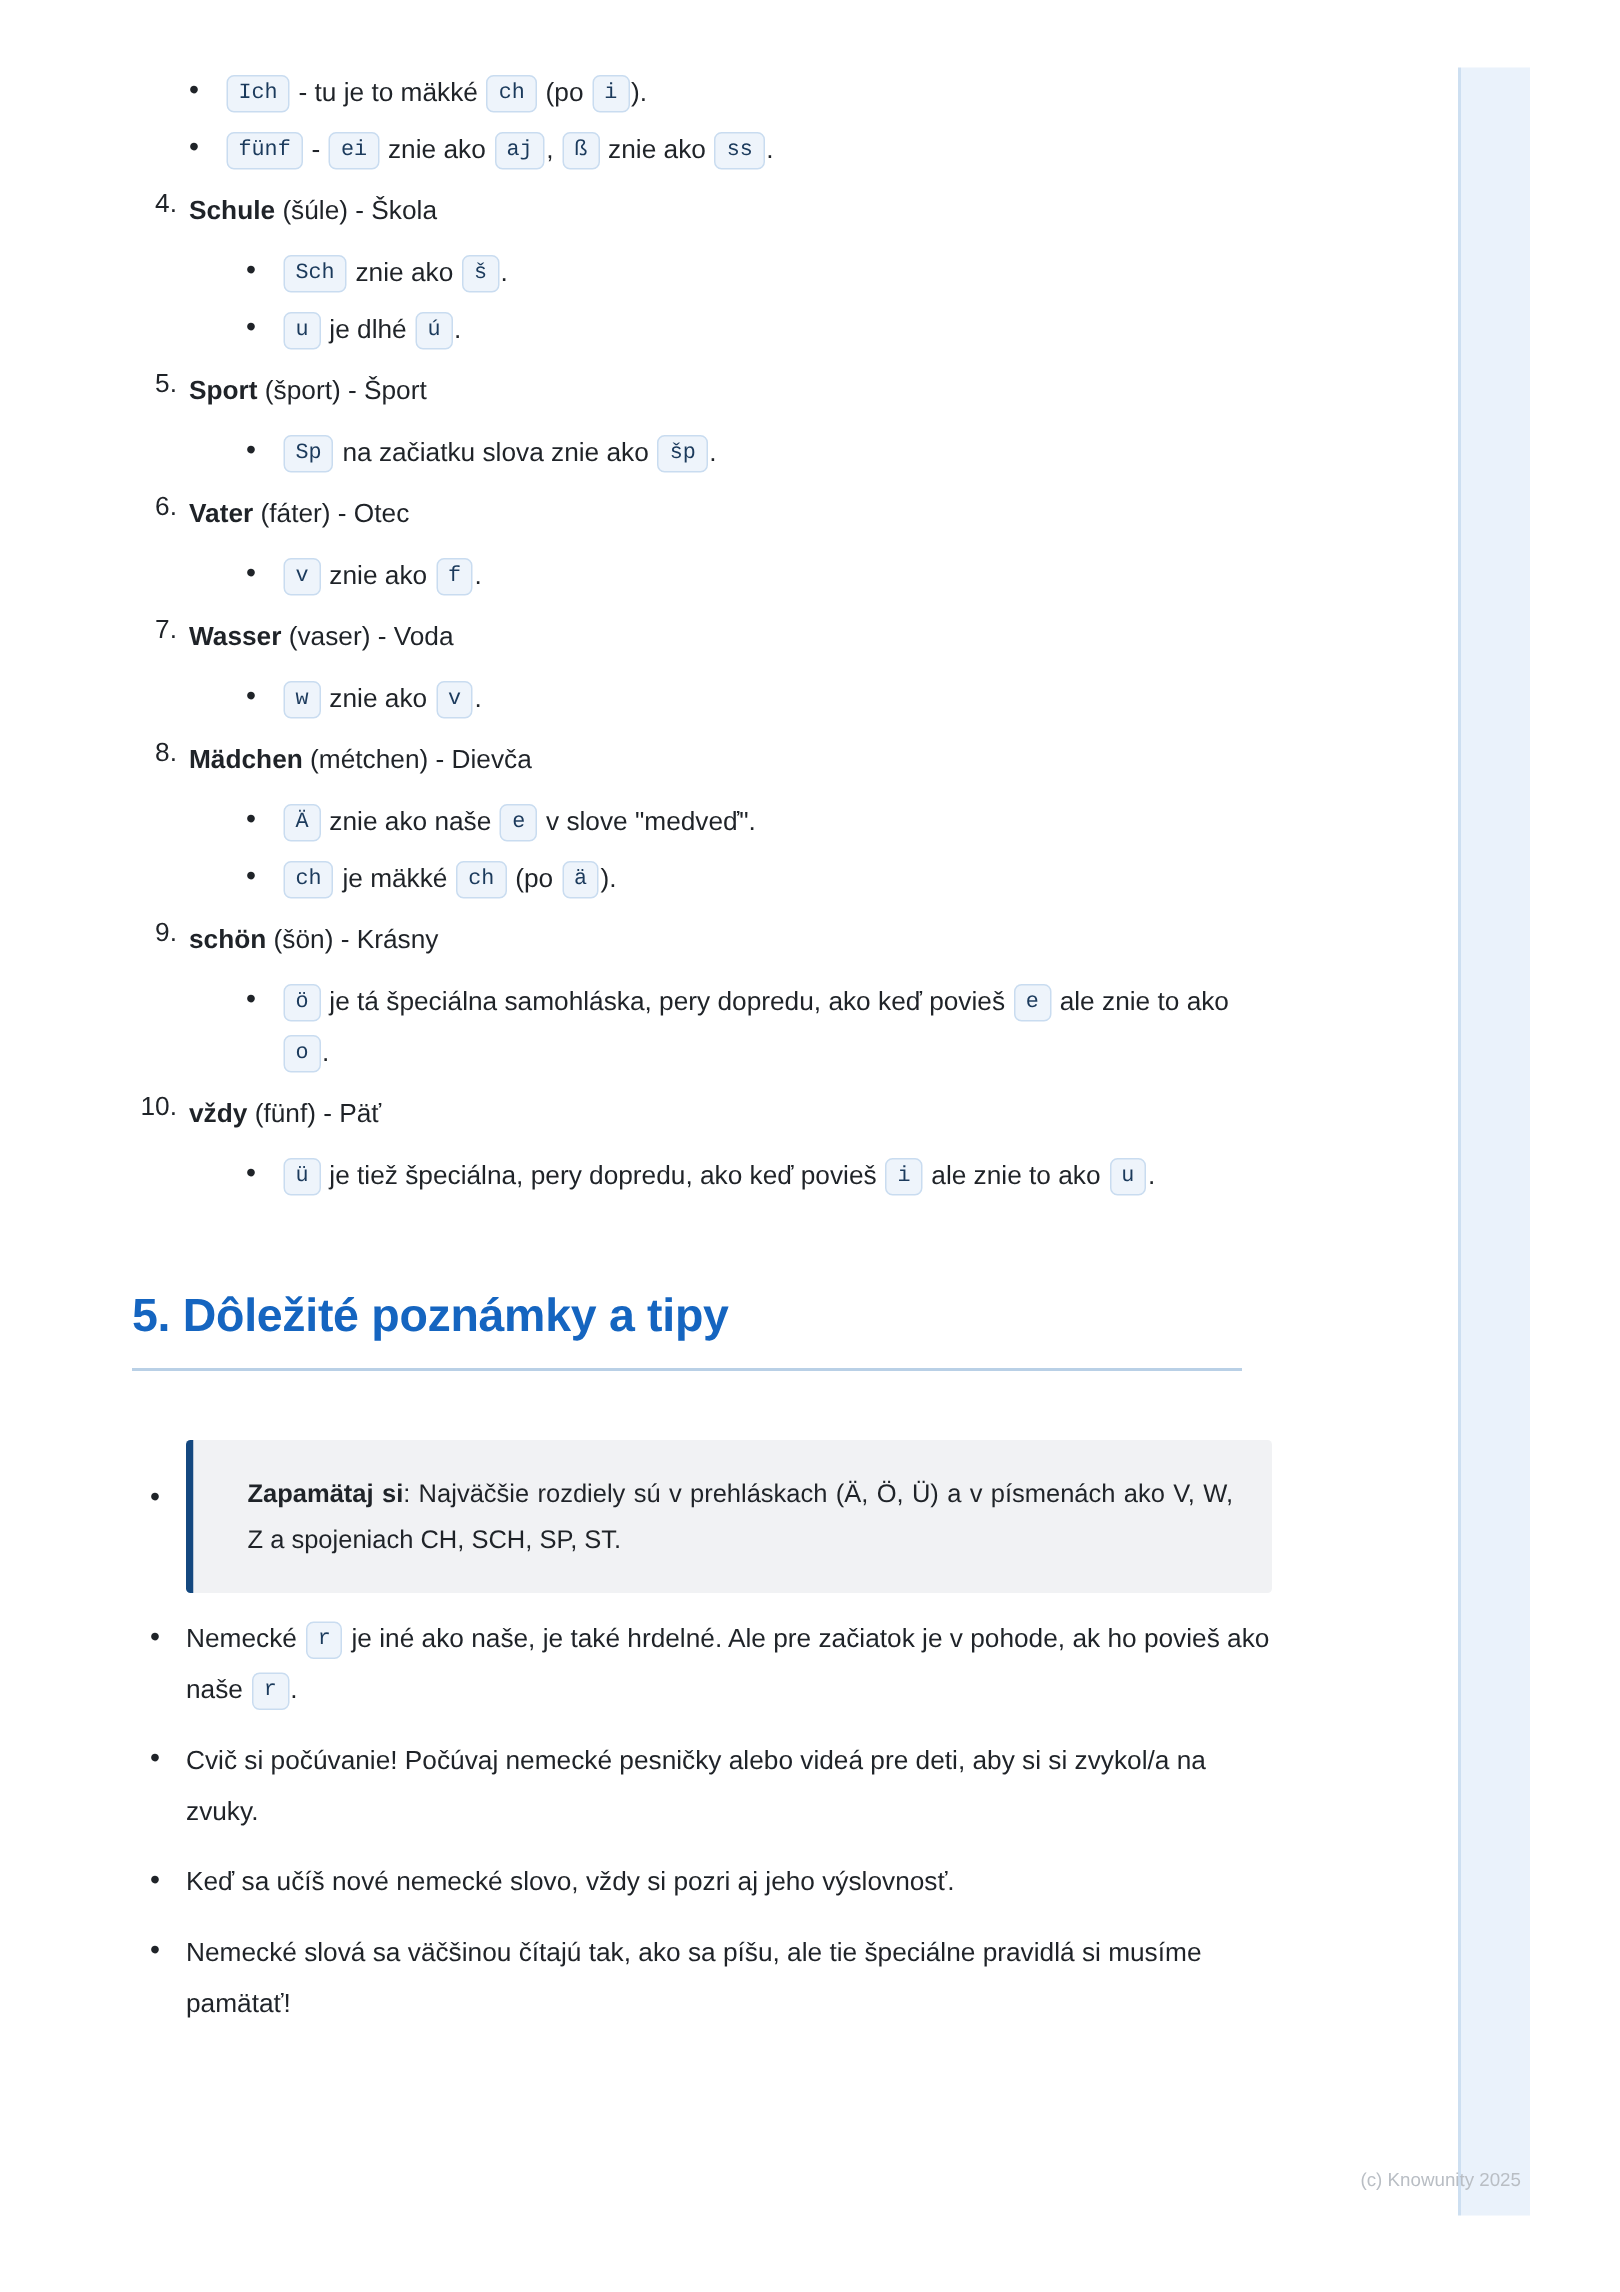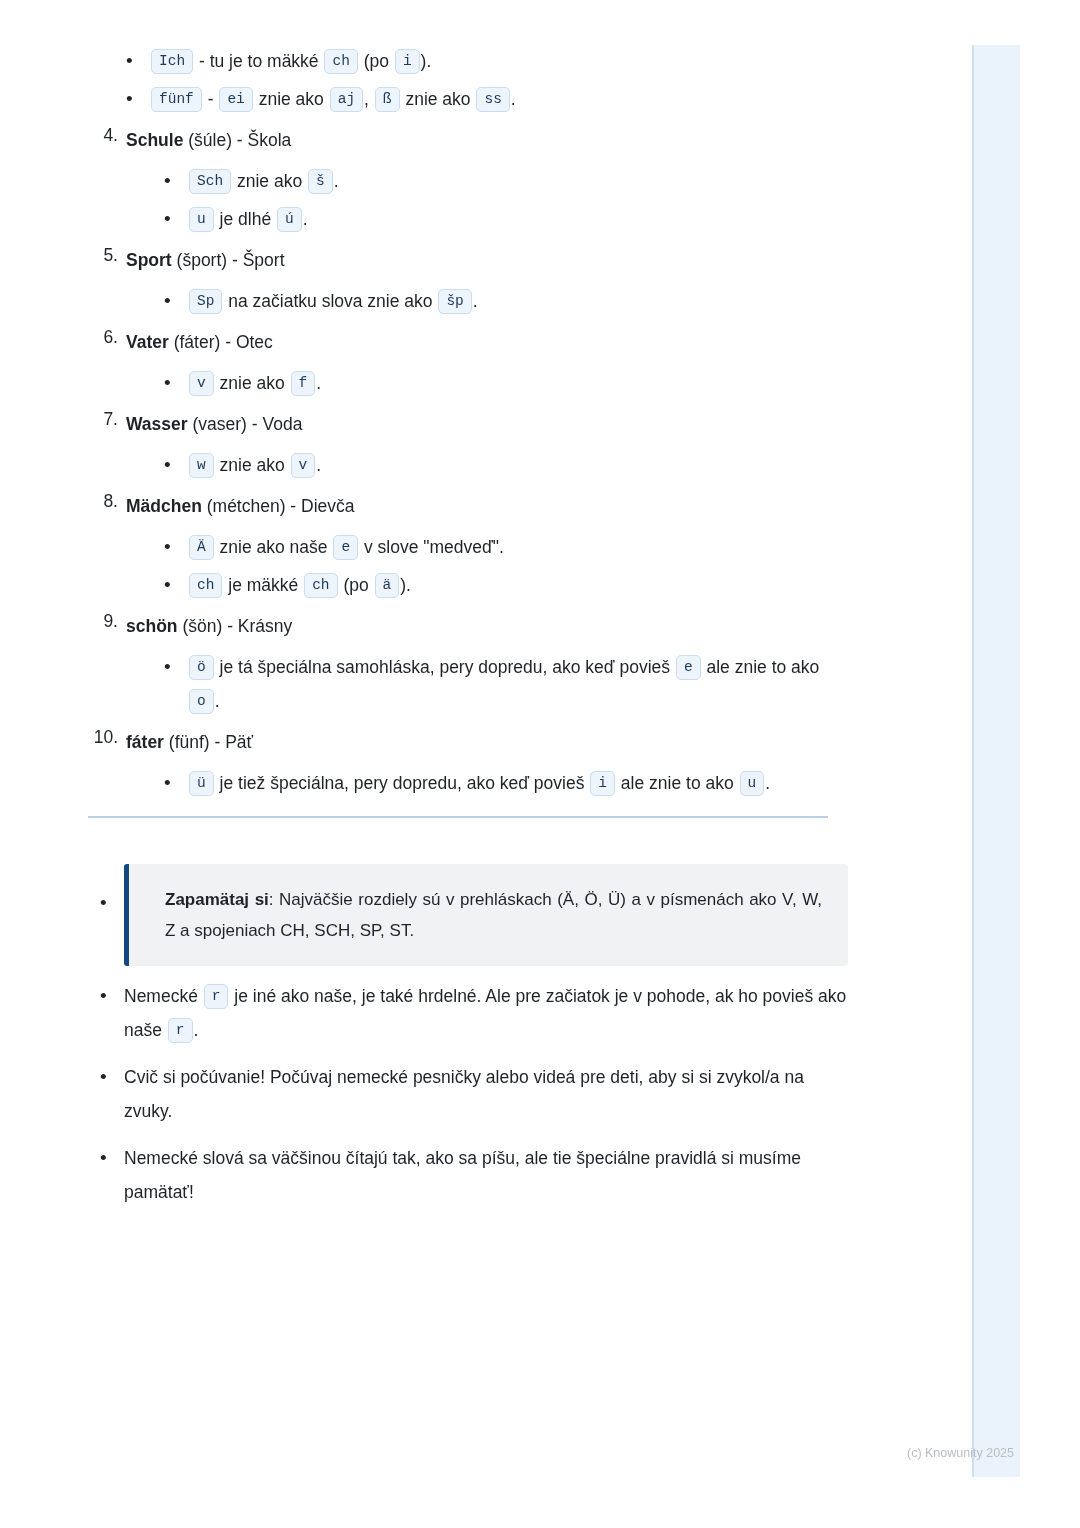--- a/index.html
+++ b/index.html
@@ -235,34 +235,36 @@
         </li>
         <li>
           <span class="num">9.</span>
           <div class="item-head"><b>schön</b> (šön) - Krásny</div>
           <ul class="bullets">
             <li><code class="chip">ö</code> je tá špeciálna samohláska, pery dopredu, ako keď povieš <code class="chip">e</code> ale znie to ako <code class="chip">o</code>.</li>
           </ul>
         </li>
         <li>
           <span class="num">10.</span>
-          <div class="item-head"><b>fáter</b> (fünf) - Päť</div>
+          <div class="item-head"><b>vždy</b> (fünf) - Päť</div>
           <ul class="bullets">
             <li><code class="chip">ü</code> je tiež špeciálna, pery dopredu, ako keď povieš <code class="chip">i</code> ale znie to ako <code class="chip">u</code>.</li>
           </ul>
         </li>
       </ol>
 
+    <h2 class="section">5. Dôležité poznámky a tipy</h2>
     <div class="section-rule"></div>
 
     <ul class="notes" id="notes-list">
         <li class="callout-li">
           <div class="callout"><b>Zapamätaj si</b>: Najväčšie rozdiely sú v prehláskach (Ä, Ö, Ü) a v písmenách ako V, W, Z a spojeniach CH, SCH, SP, ST.</div>
         </li>
         <li>Nemecké <code class="chip">r</code> je iné ako naše, je také hrdelné. Ale pre začiatok je v pohode, ak ho povieš ako naše <code class="chip">r</code>.</li>
         <li>Cvič si počúvanie! Počúvaj nemecké pesničky alebo videá pre deti, aby si si zvykol/a na zvuky.</li>
+        <li>Keď sa učíš nové nemecké slovo, vždy si pozri aj jeho výslovnosť.</li>
         <li>Nemecké slová sa väčšinou čítajú tak, ako sa píšu, ale tie špeciálne pravidlá si musíme pamätať!</li>
       </ul>
 
   </div>
 
   <div class="footer">(c) Knowunity 2025</div>
 </div>
 
 </body></html>

